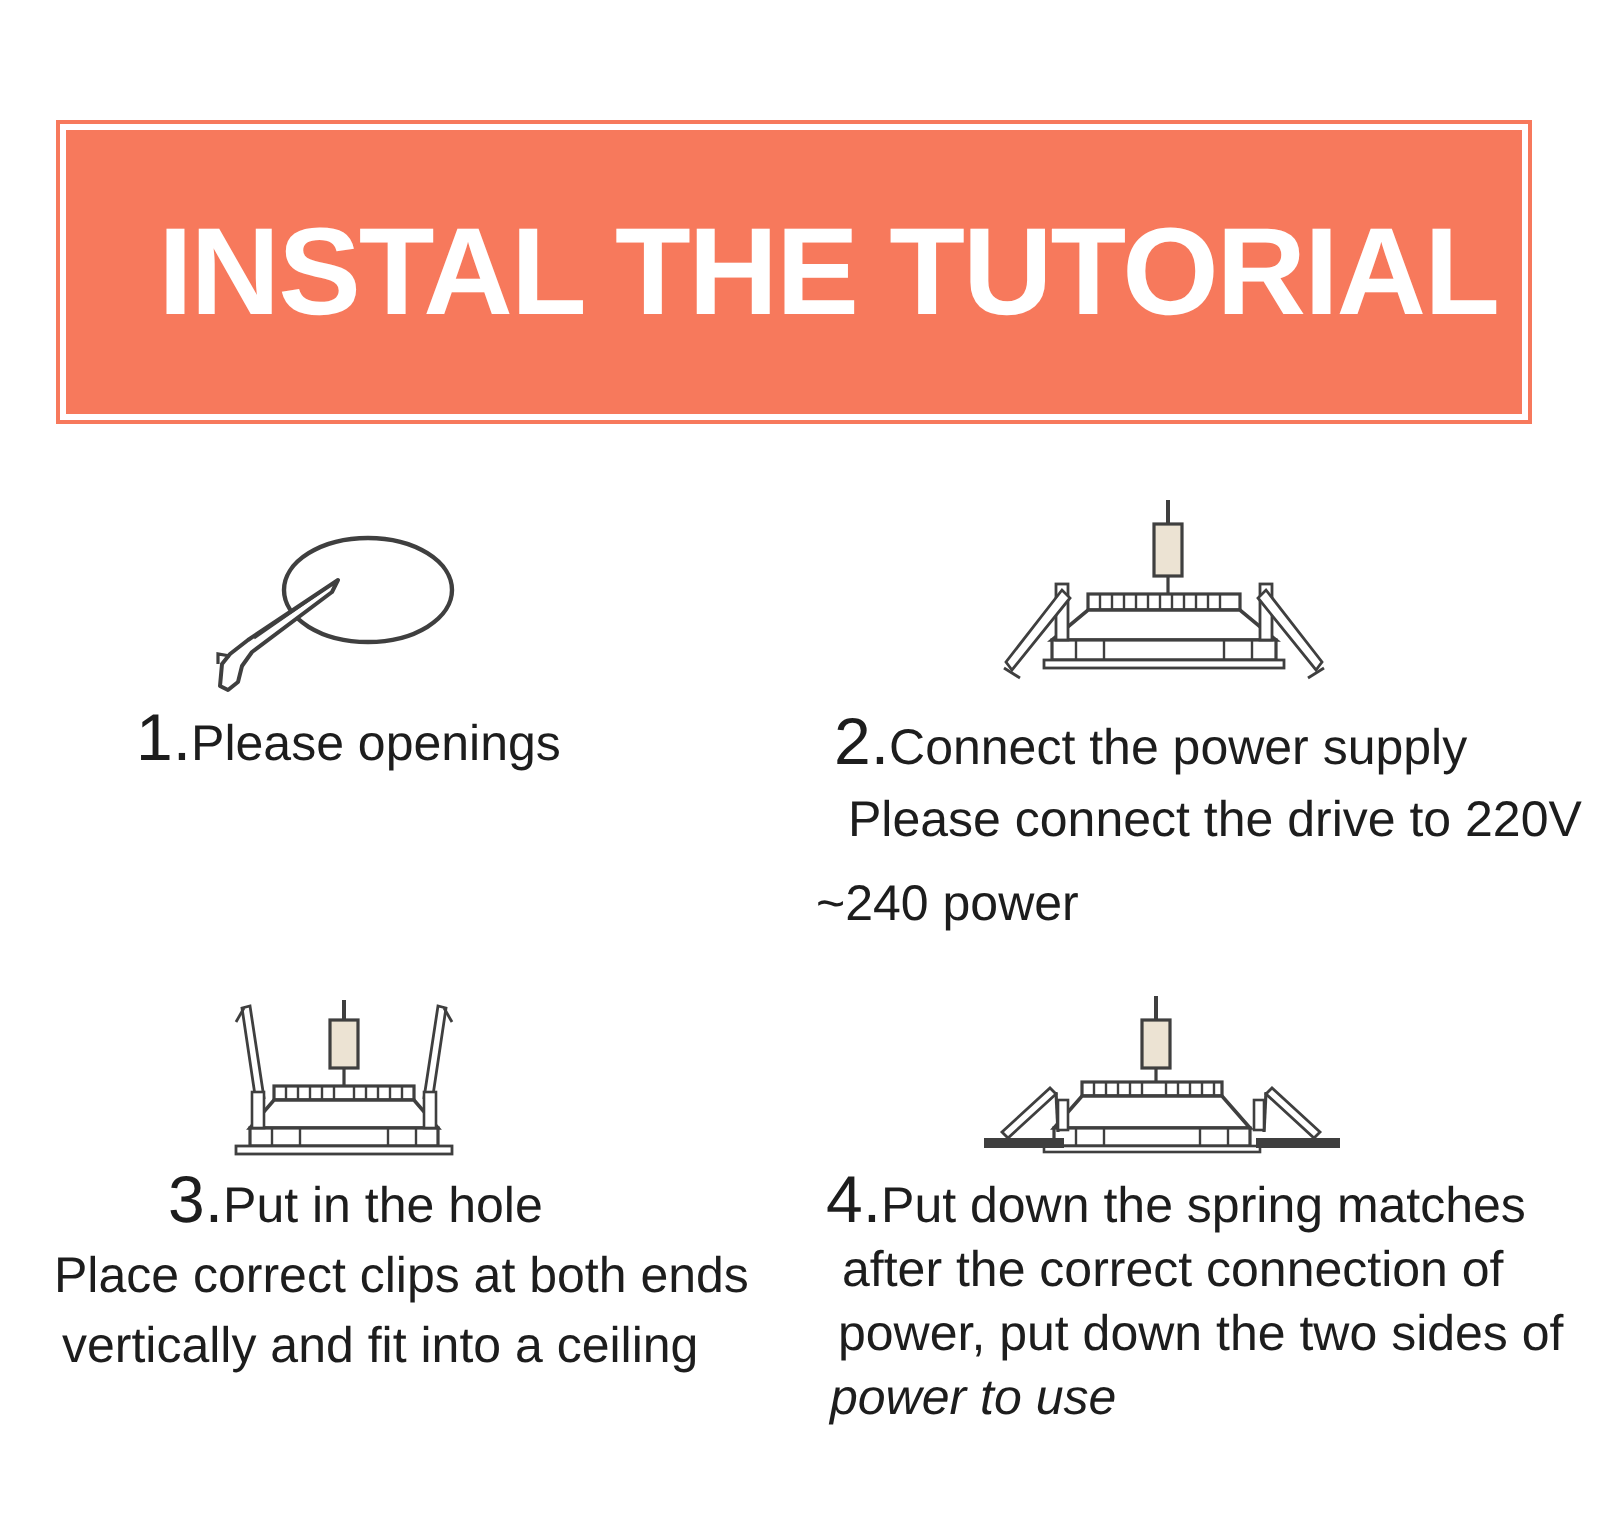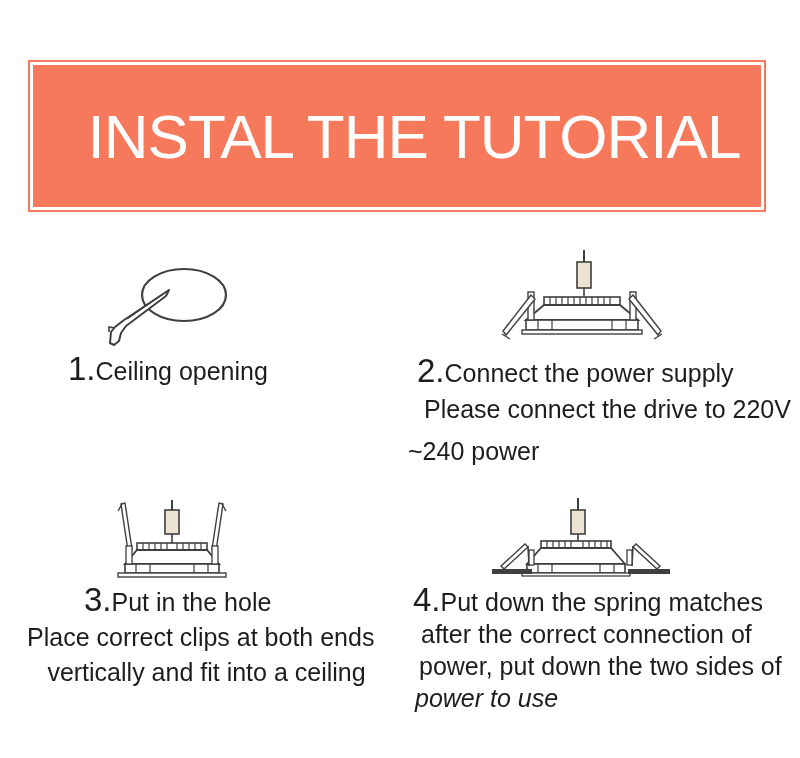--- a/index.html
+++ b/index.html
@@ -16,35 +16,35 @@
     font-family:"Liberation Sans",sans-serif;color:var(--text);
   }
   .banner{
     position:absolute;left:30px;top:62px;width:734px;height:148px;
     background:var(--banner-bg);
     border:3px solid #ffffff;
     outline:2px solid var(--banner-bg);
     display:flex;align-items:center;justify-content:center;
   }
   .banner-title{
-    color:var(--banner-text);font-size:62px;font-weight:normal;
+    color:var(--banner-text);font-size:62px;font-weight:bold;
     letter-spacing:-1px;white-space:nowrap;margin-left:34px;
   }
   .illus{position:absolute;color:var(--line-art);}
   .caption{position:absolute;color:var(--text);font-size:25px;}
   .caption .num{font-size:33px;}
   .cap1{left:68px;top:348px;line-height:42px;white-space:nowrap;}
   .cap2{left:408px;top:354px;line-height:33px;width:380px;}
   .cap2 .l1{padding-left:9px;white-space:nowrap;}
   .cap2 .l2{padding-left:16px;margin-top:3px;white-space:nowrap;}
   .cap2 .l3{padding-left:0;margin-top:9px;white-space:nowrap;}
   .cap3{left:22px;top:582px;line-height:35px;width:360px;}
   .cap3 .l1{padding-left:62px;white-space:nowrap;}
   .cap3 .l2{padding-left:5px;white-space:nowrap;}
-  .cap3 .l3{padding-left:9px;white-space:nowrap;text-align:center;}
+  .cap3 .l3{padding-left:9px;white-space:nowrap;}
   .cap3 .l4{padding-left:13px;white-space:nowrap;}
   .cap4{left:413px;top:584px;line-height:32px;width:380px;}
   .cap4 .l1{white-space:nowrap;}
   .cap4 .l2{padding-left:8px;white-space:nowrap;}
   .cap4 .l3{padding-left:6px;white-space:nowrap;}
   .cap4 .l4{padding-left:2px;white-space:nowrap;}
   .cap4 .l5{padding-left:2px;white-space:nowrap;font-style:italic;}
   svg .wh{fill:#ffffff;stroke:currentColor;}
   svg .driver{fill:var(--driver-fill);stroke:currentColor;}
 </style>
@@ -163,21 +163,21 @@
     <rect x="140" y="73" width="42" height="5" fill="currentColor"></rect>
     <polygon class="wh" points="13,70 37,48 40,51 16,73" stroke-width="1.4"></polygon>
     <line x1="40" y1="50" x2="41" y2="70" stroke="currentColor" stroke-width="1.6"></line>
     <rect class="wh" x="41" y="54" width="5" height="15" stroke-width="1.3"></rect>
     <polygon class="wh" points="172,70 148,48 145,51 169,73" stroke-width="1.4"></polygon>
     <line x1="145" y1="50" x2="144" y2="70" stroke="currentColor" stroke-width="1.6"></line>
     <rect class="wh" x="139" y="54" width="5" height="15" stroke-width="1.3"></rect>
   </svg>
 
   <div class="caption cap1">
-    <span class="num">1.</span><span>Ceiling opening</span>
+    <span class="num">1.</span><span>Please openings</span>
   </div>
 
   <div class="caption cap2">
     <div class="l1"><span class="num">2.</span><span>Connect the power supply</span></div>
     <div class="l2">Please connect the drive to 220V</div>
     <div class="l3">~240 power</div>
   </div>
 
   <div class="caption cap3">
     <div class="l1"><span class="num">3.</span><span>Put in the hole</span></div>

